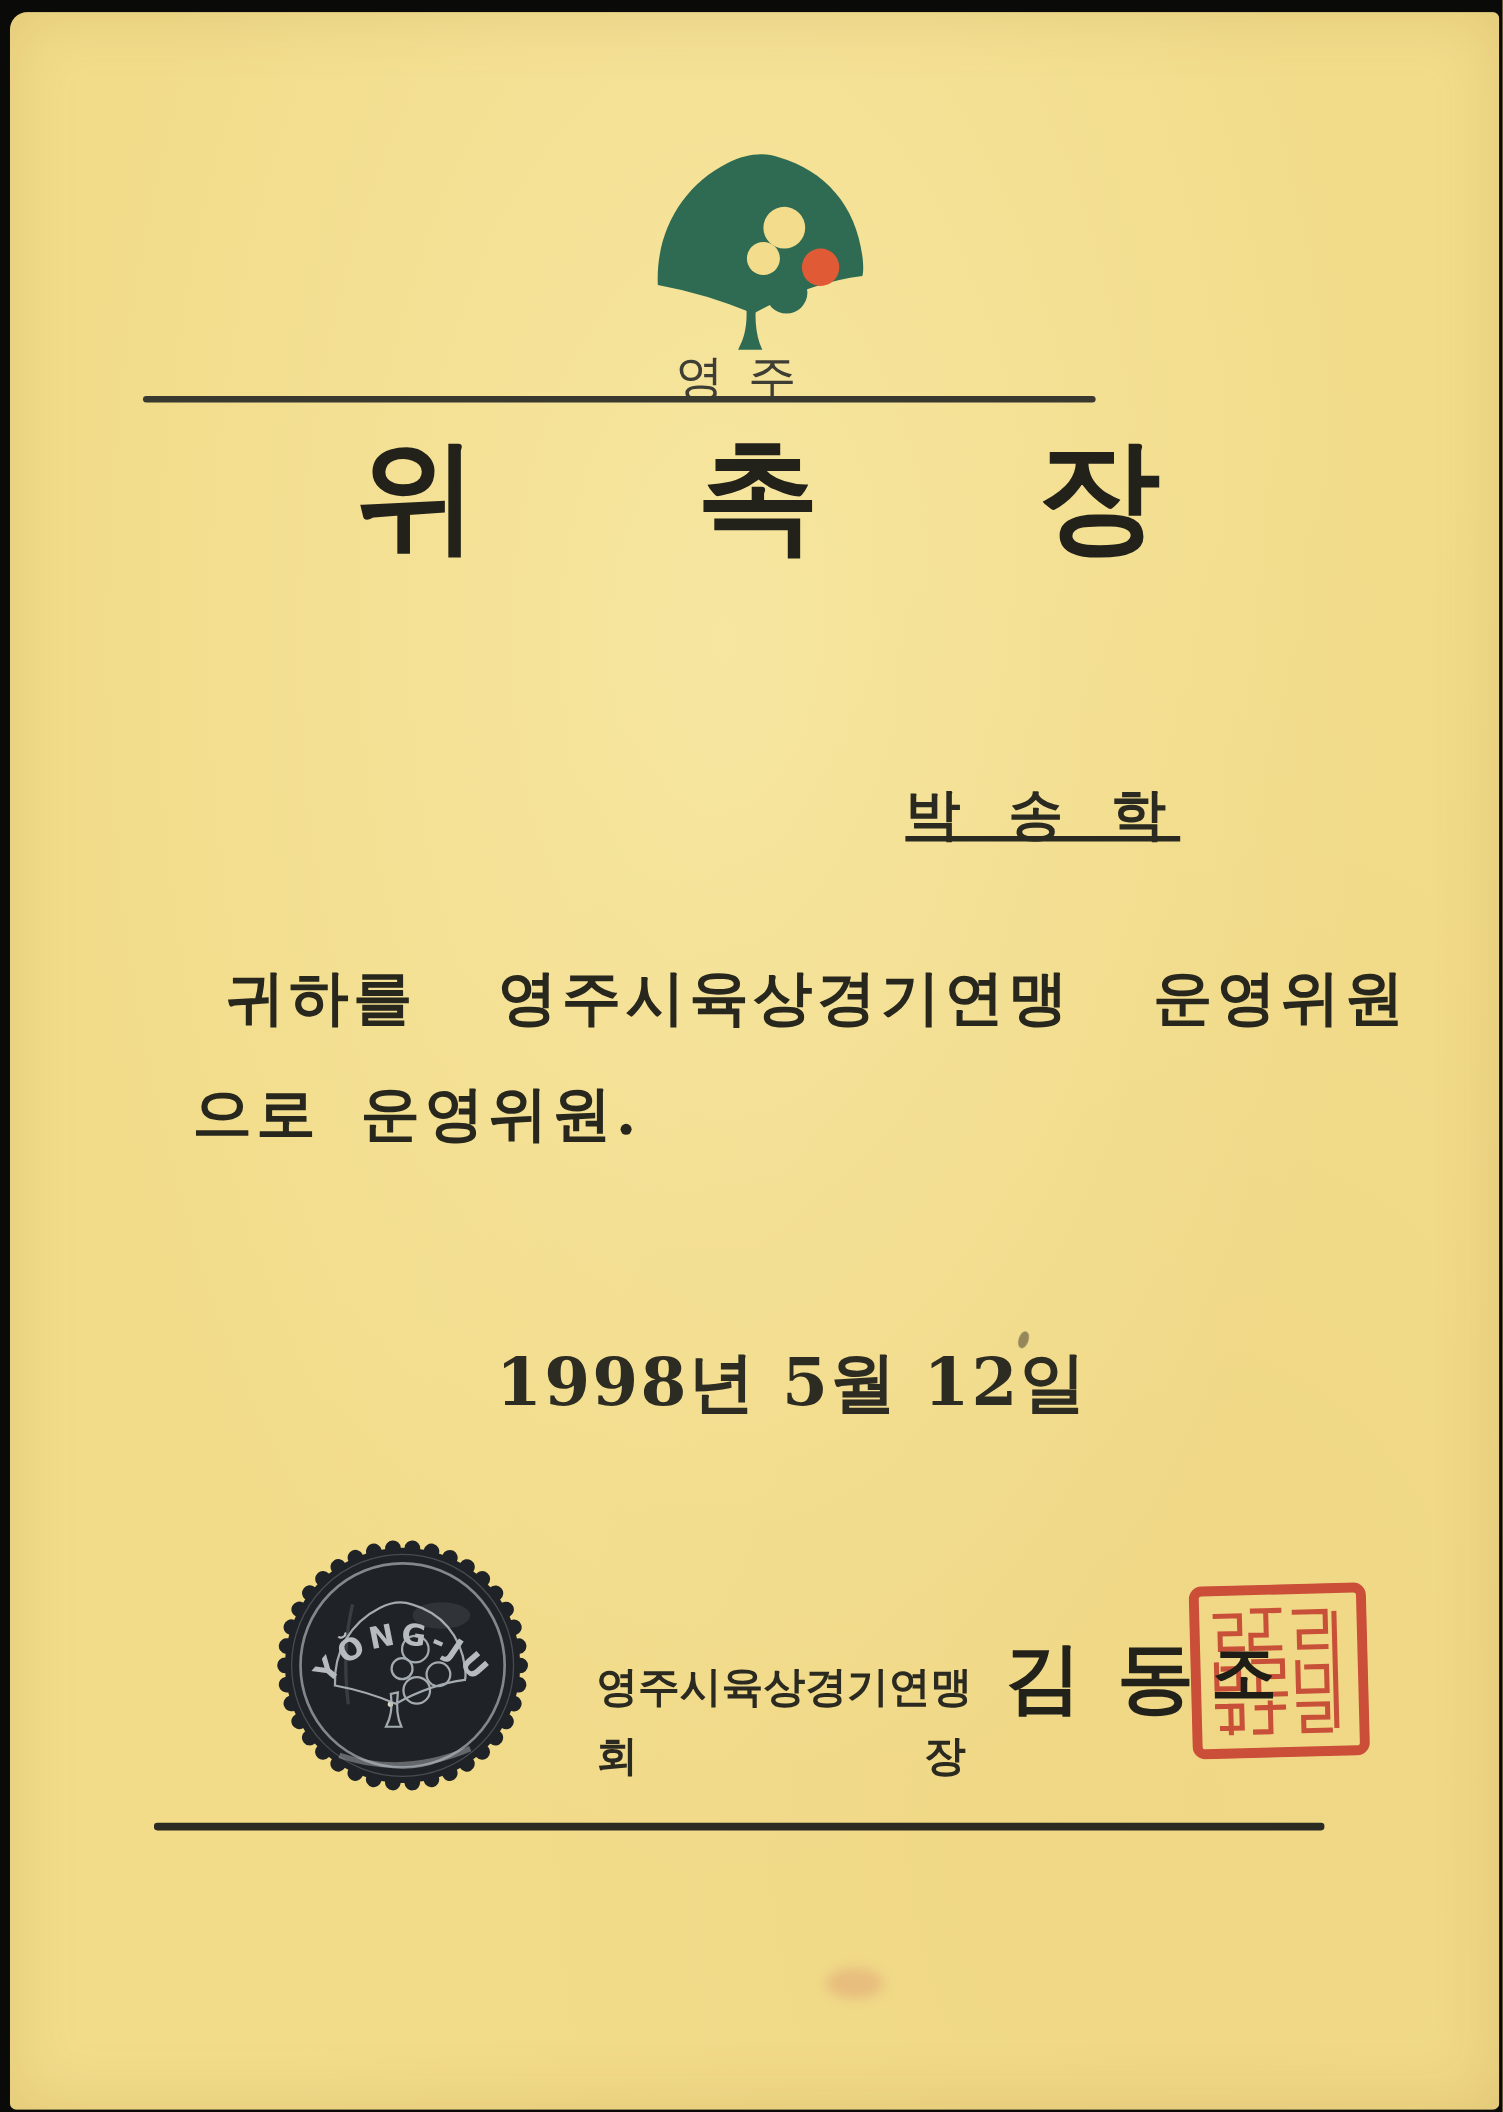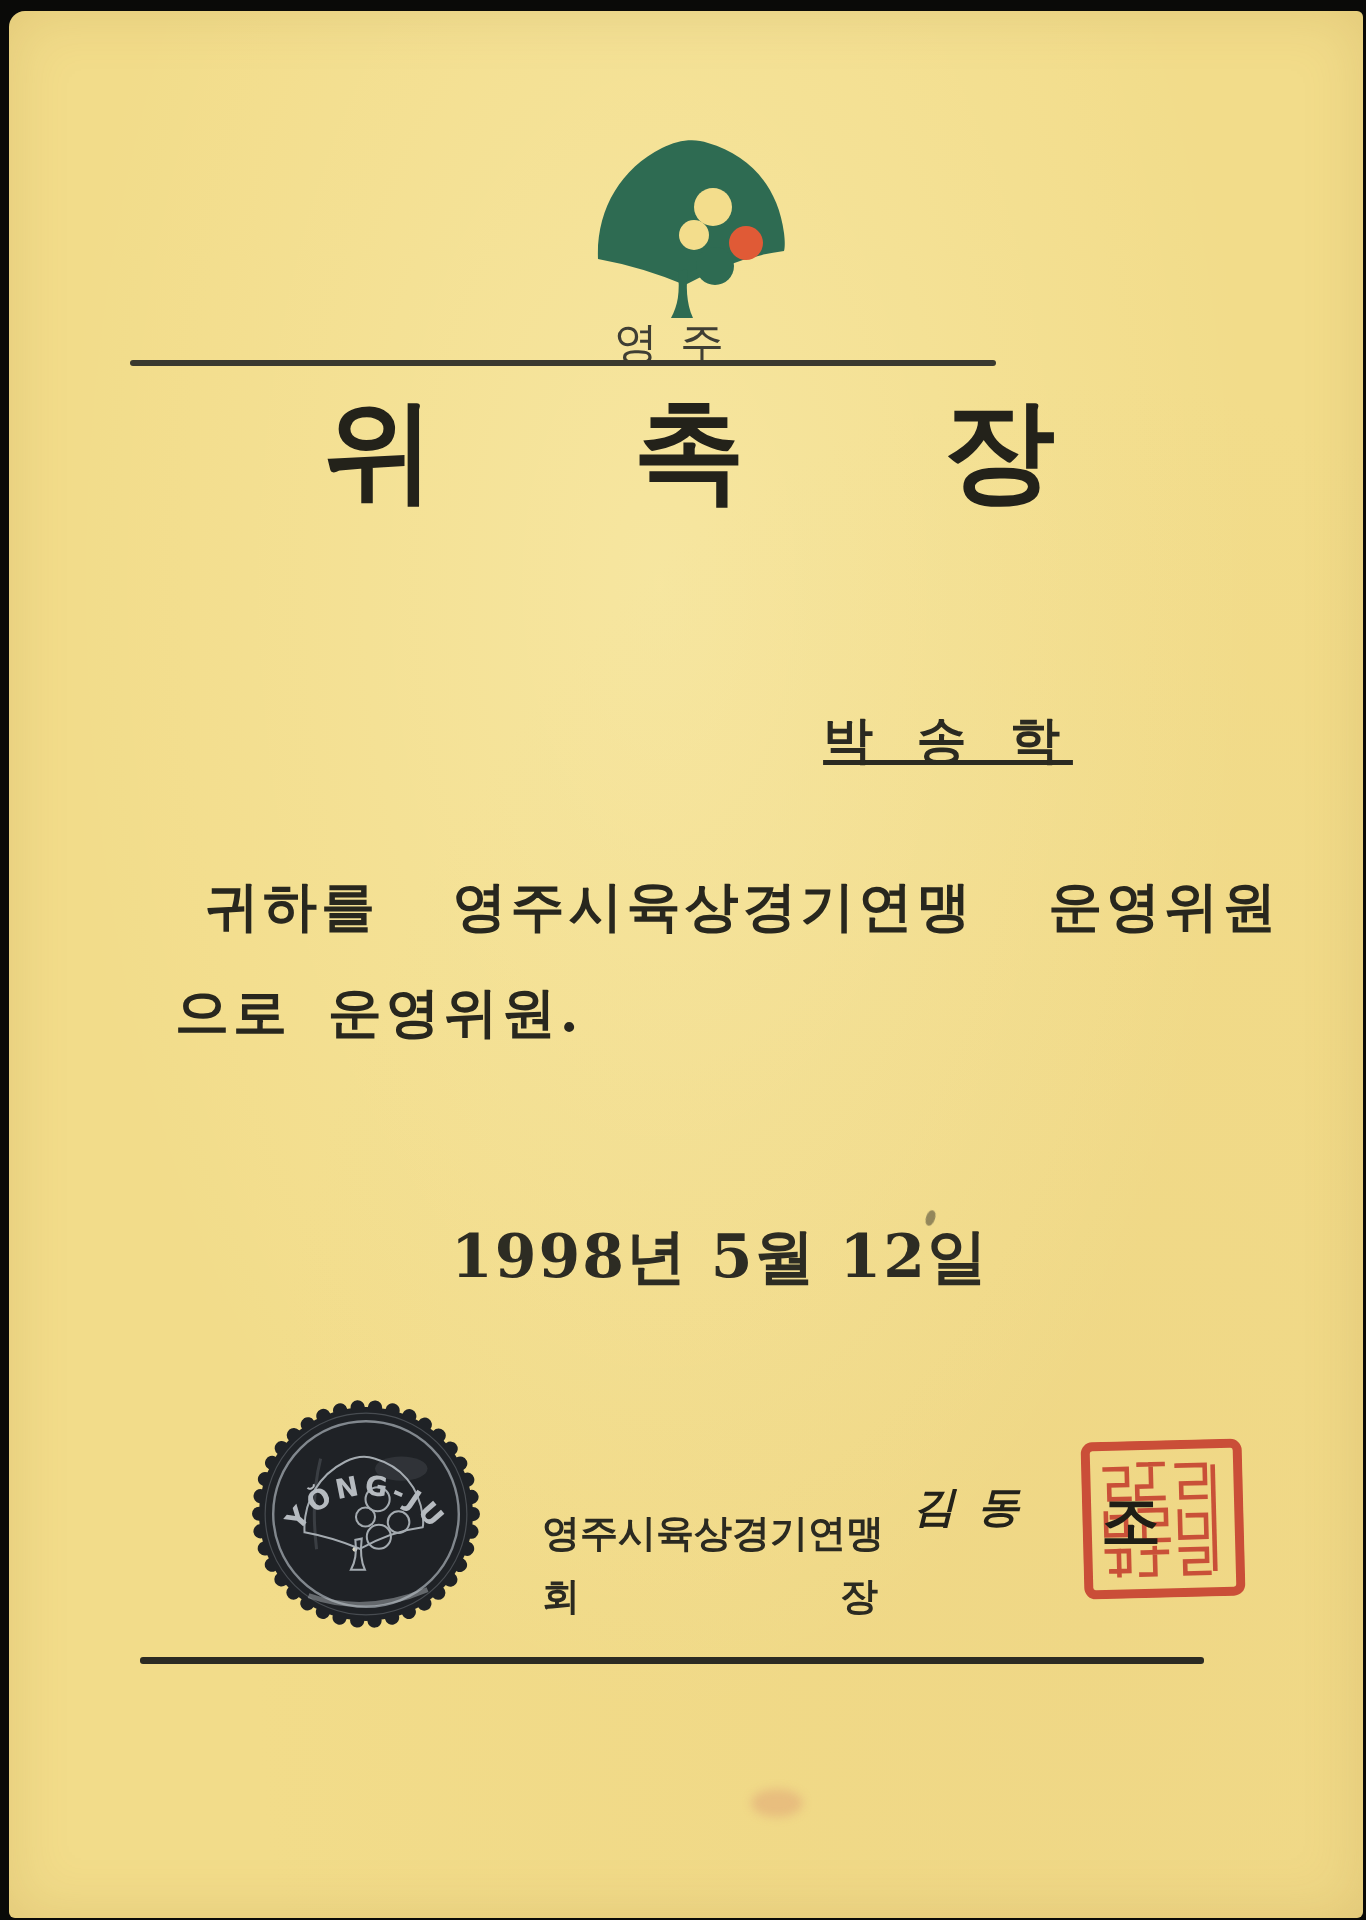--- a/index.html
+++ b/index.html
@@ -45,22 +45,22 @@
   
   .date{
     left:711px;top:1206px;transform:translateX(-50%);
     font-size:60px;font-weight:600;letter-spacing:2px;white-space:pre;color:#2d2c23;
   }
   
   .org{left:533px;top:1458px;width:336px;margin-top:39px;}
   .org-name{font-size:38px;font-weight:600;letter-spacing:0px;color:#2b2a21;white-space:pre;}
   .org-role{display:flex;justify-content:space-between;margin-top:12px;
     font-size:38px;font-weight:600;color:#2b2a21;}
-  .signer{left:904px;top:1468px;font-size:42px;font-weight:bold;letter-spacing:4px;
-    white-space:pre;color:#23221a;z-index:4;font-style:italic;}
+  .signer{left:904px;top:1468px;font-size:70px;font-weight:bold;letter-spacing:4px;
+    white-space:pre;color:#23221a;z-index:4;}
   .signer-last{left:1092px;top:1470px;font-size:60px;font-weight:bold;color:#1f1e16;z-index:6;}
   
   .seal{left:241px;top:1387px;width:232px;height:232px;z-index:2;}
   
   .stamp{left:1073px;top:1429px;width:162px;height:158px;transform:rotate(-1.5deg);z-index:5;opacity:.95;}
   
   .rule-bottom{left:131px;top:1646px;width:1064px;height:7px;background:#2c2b23;border-radius:3px;z-index:1;}
   
   .speck{left:917px;top:1199px;width:9px;height:16px;border-radius:50%;
     background:rgba(70,66,50,.55);transform:rotate(18deg);filter:blur(.5px);}

